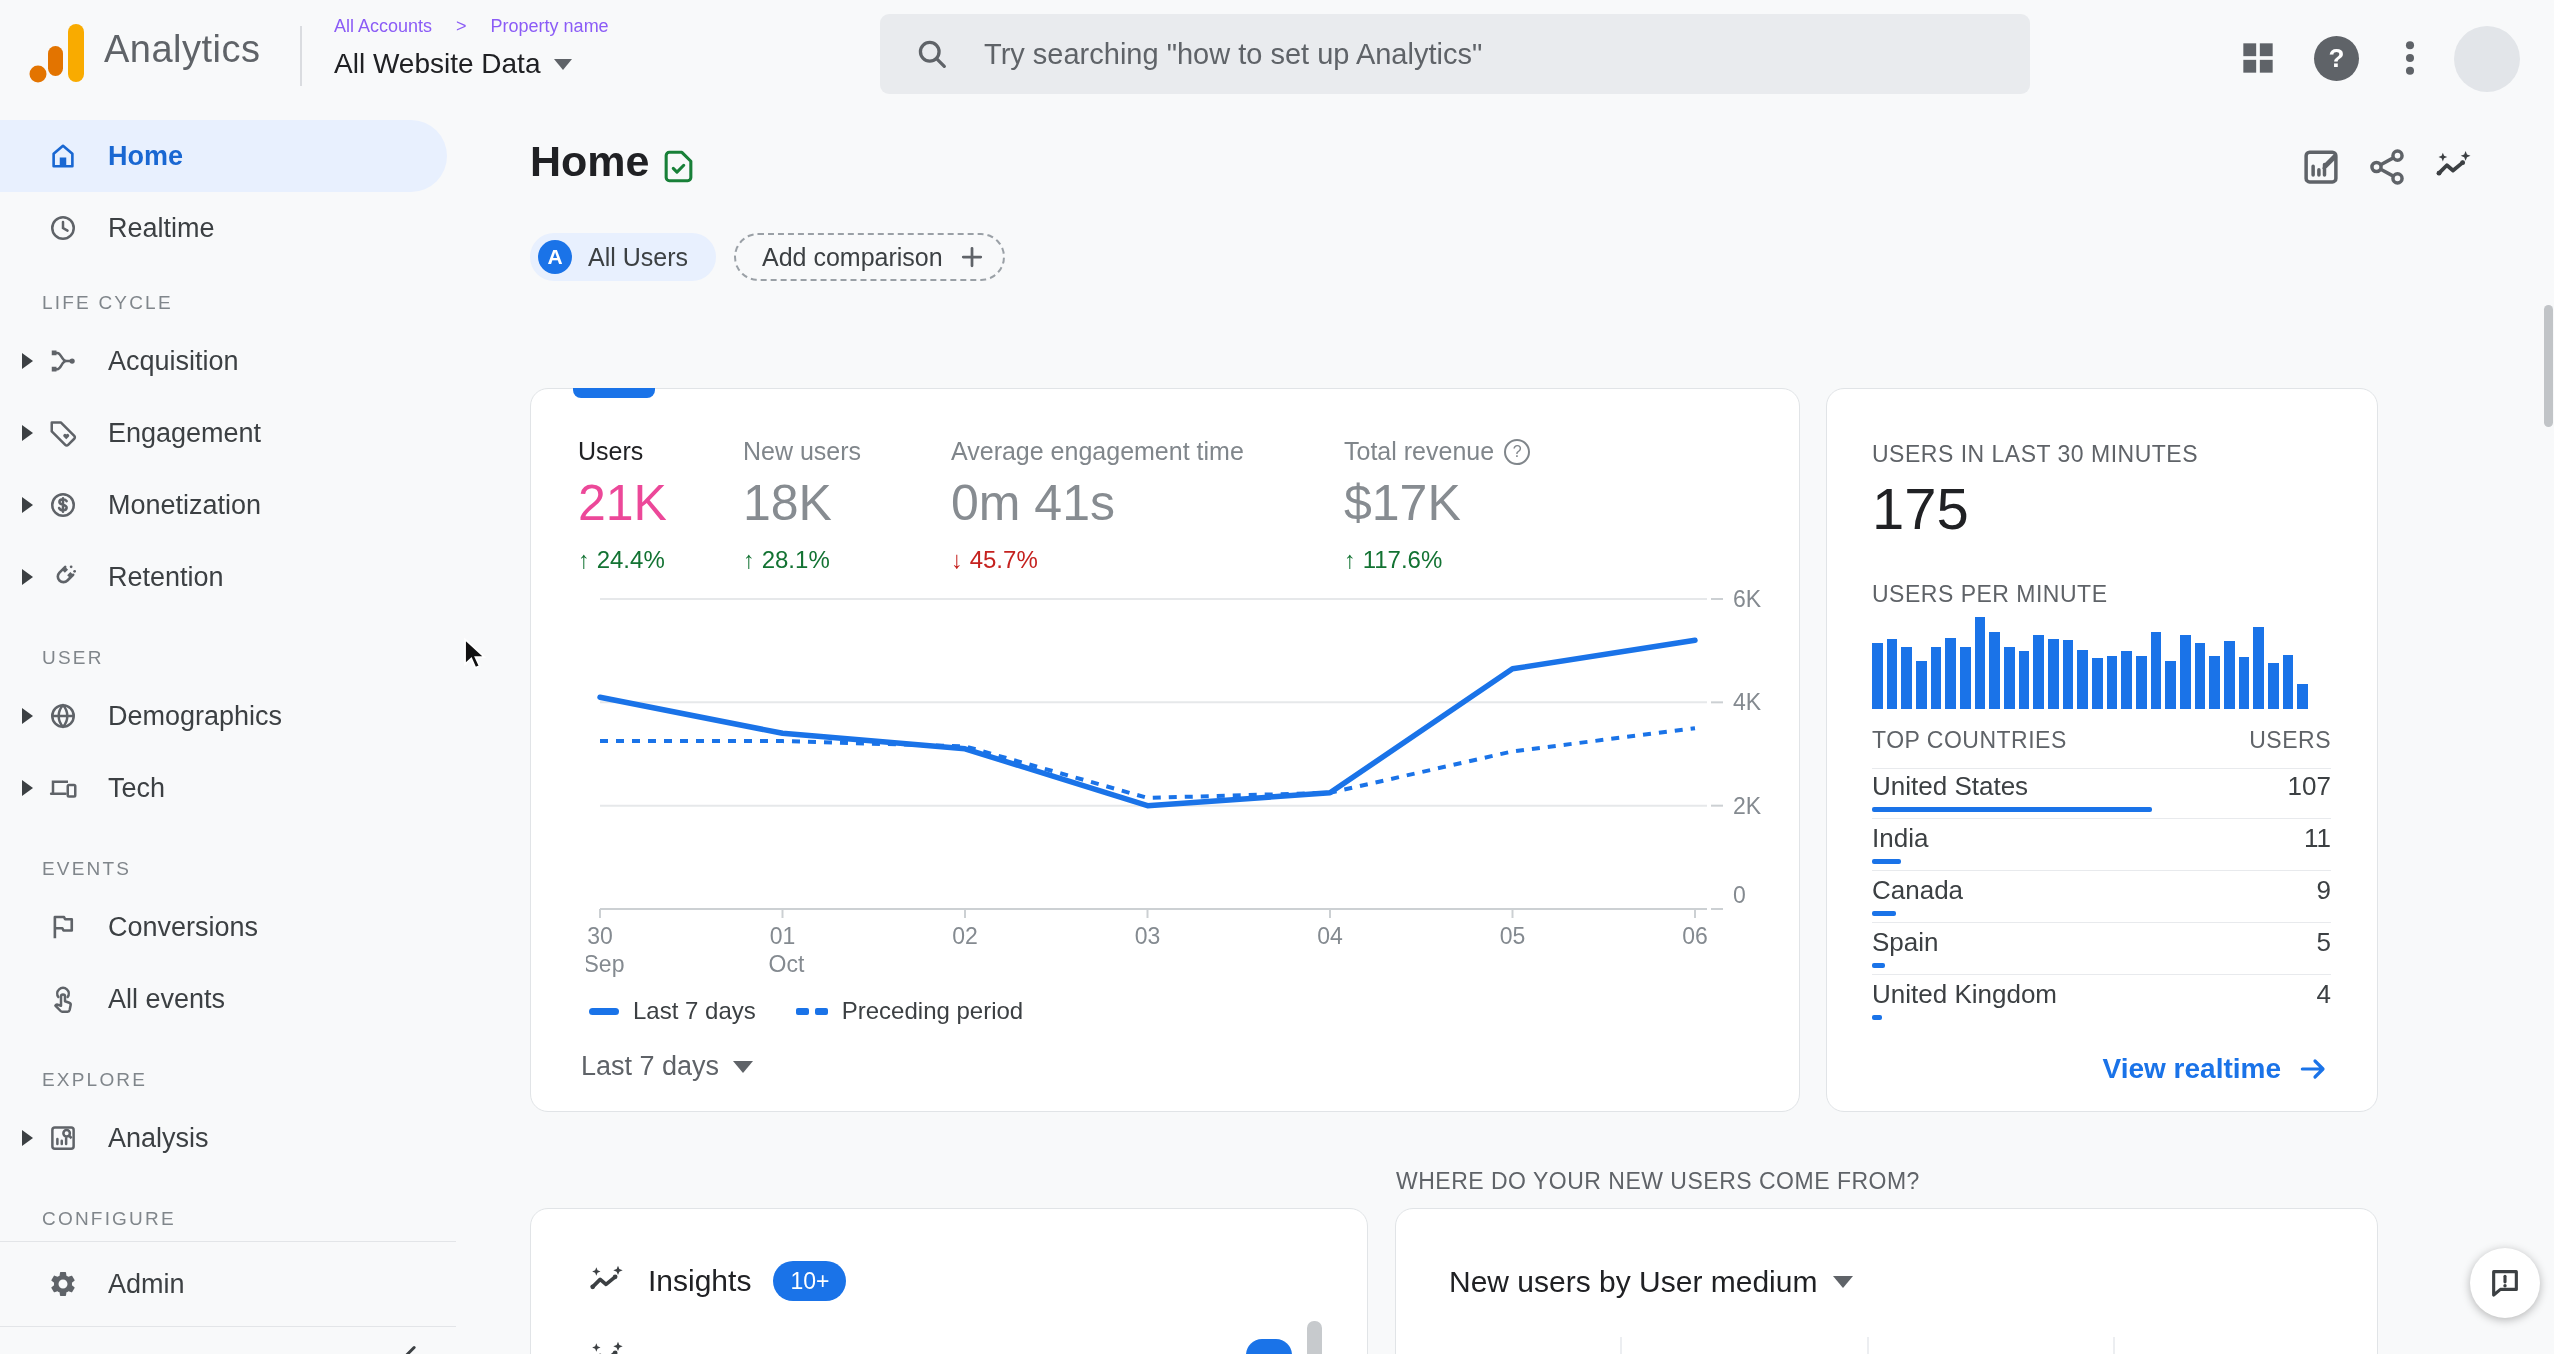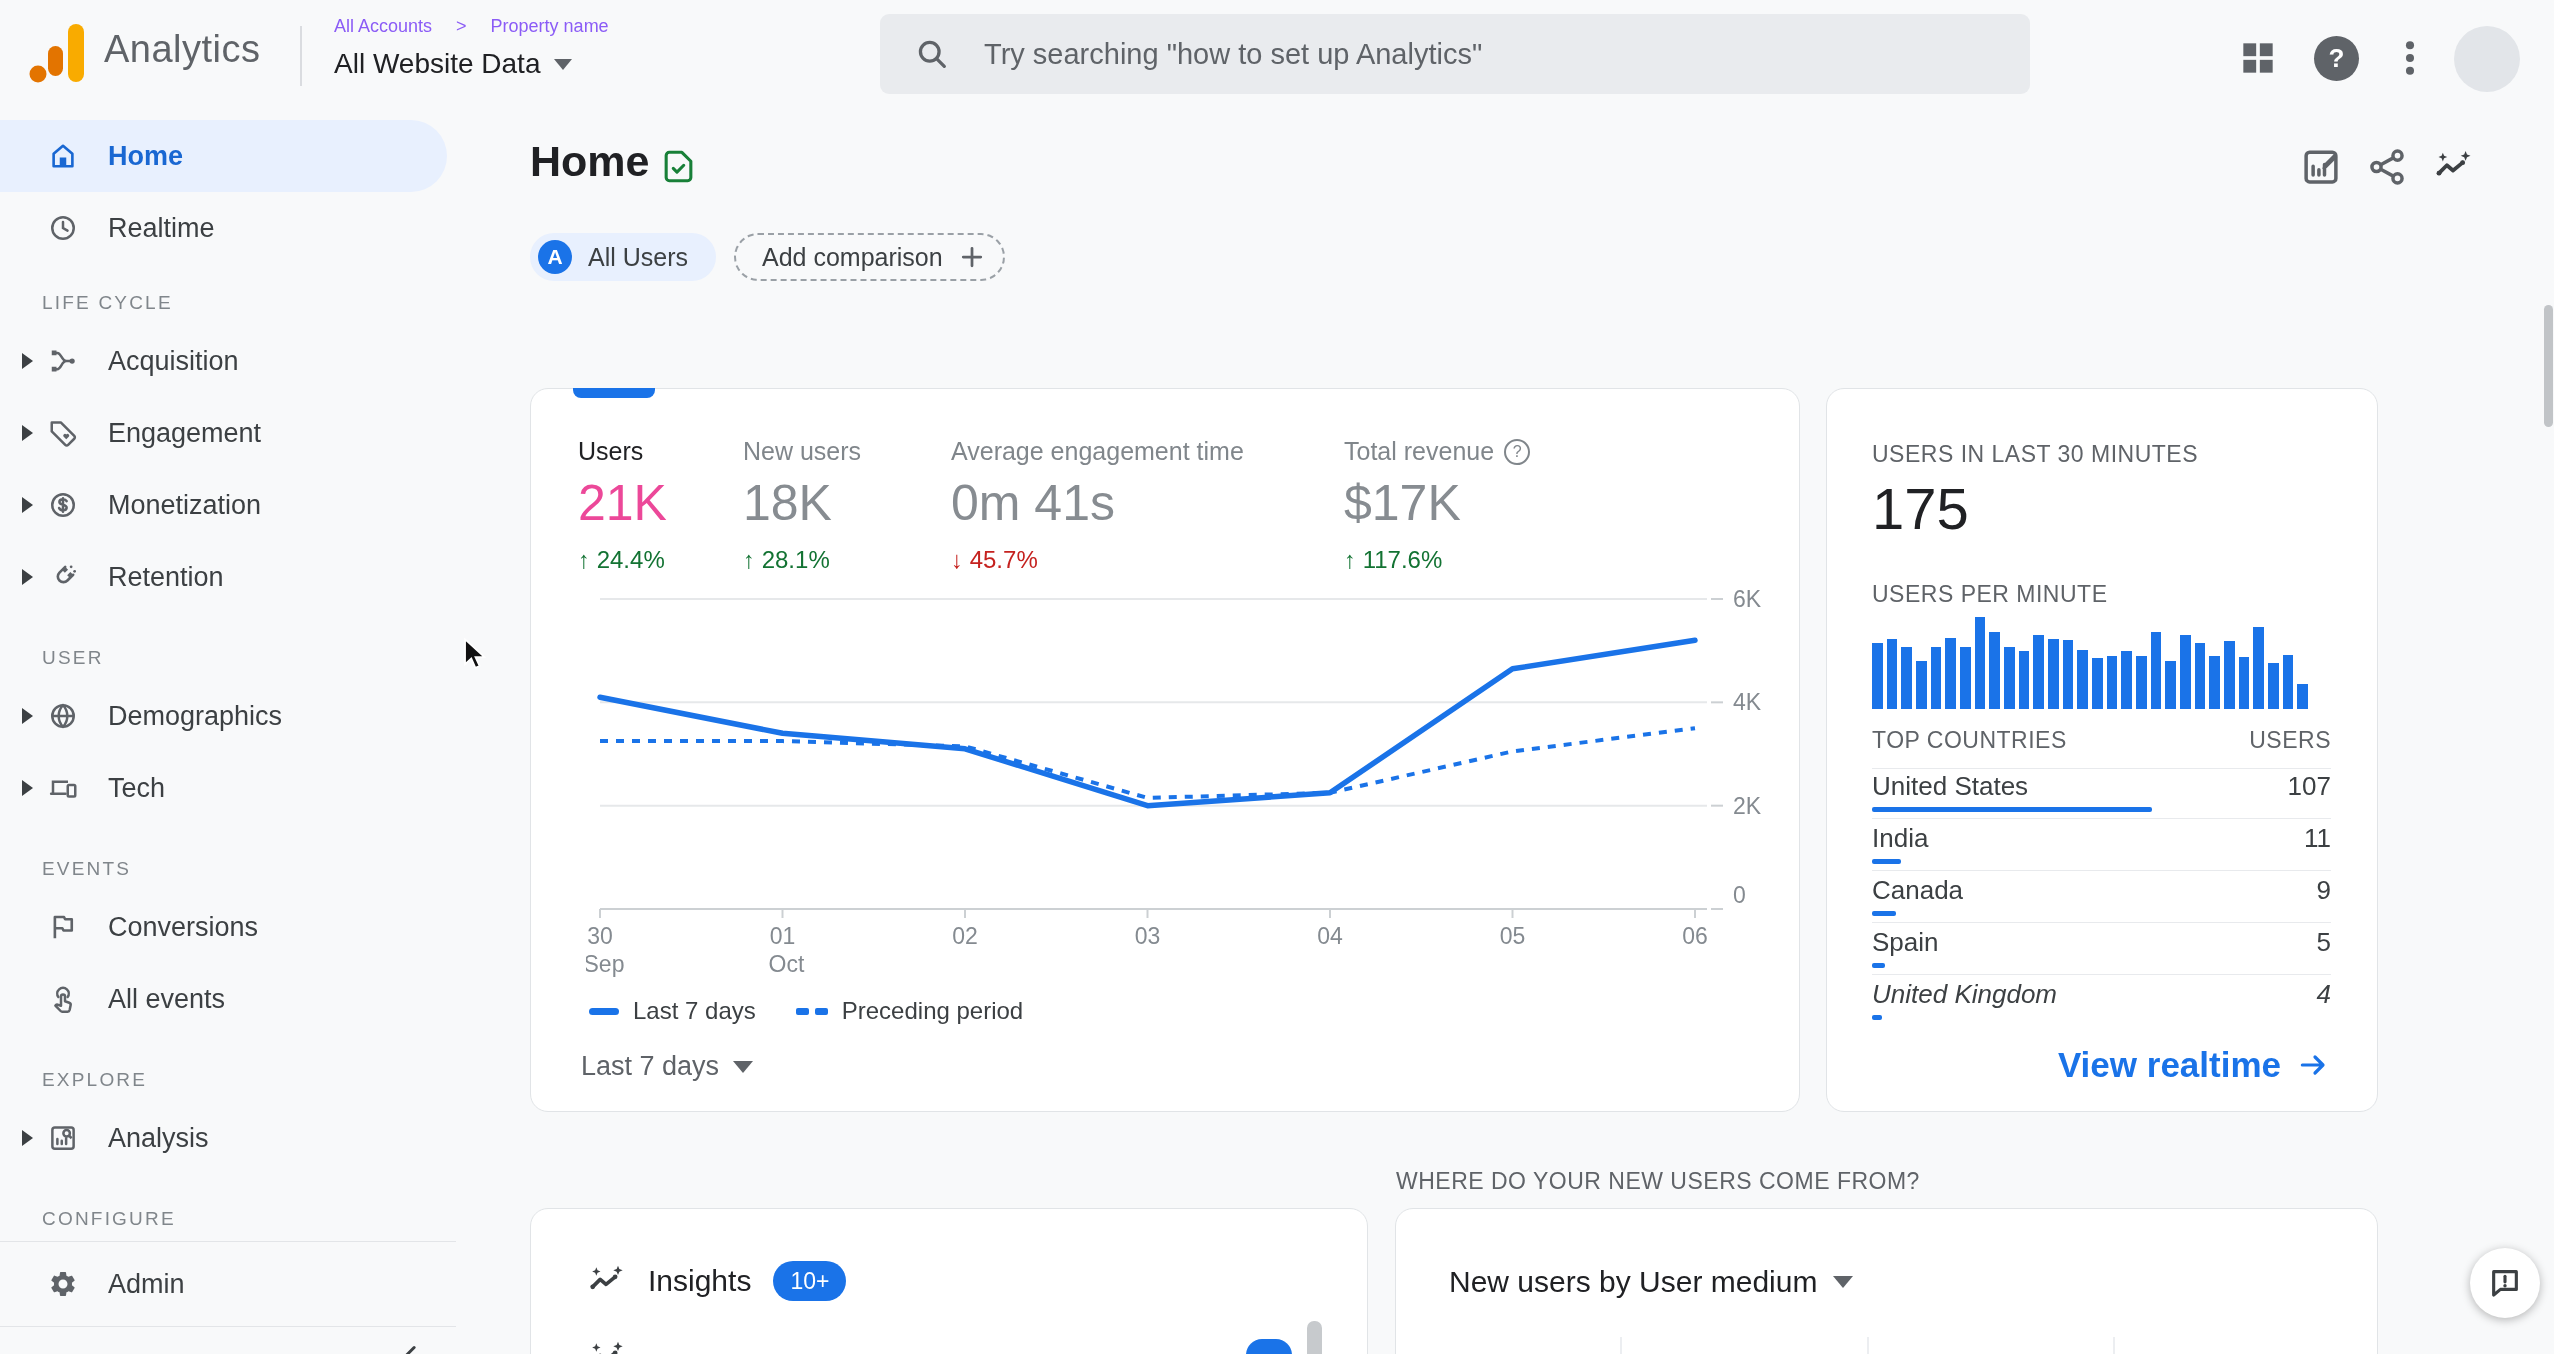--- a/index.html
+++ b/index.html
@@ -74,26 +74,26 @@
   
   .card-realtime { left:1826px; top:388px; width:552px; height:724px; }
   .rt-title { position:absolute; left:45px; top:52px; font-size:23px; color:#5f6368; letter-spacing:.5px; }
   .rt-value { position:absolute; left:45px; top:86px; font-size:58px; color:#202124; }
   .rt-permin { position:absolute; left:45px; top:192px; font-size:23px; color:#5f6368; letter-spacing:.5px; }
   .rt-bars { position:absolute; left:45px; top:228px; width:436px; height:92px; display:flex; align-items:flex-end; gap:4px; }
   .rt-bars i { flex:1; background:#1a73e8; }
   .rt-head { position:absolute; left:45px; top:338px; width:459px; display:flex; justify-content:space-between; font-size:23px; color:#5f6368; letter-spacing:.5px; padding-bottom:14px; border-bottom:1px solid #e8eaed; }
   .rt-countries { position:absolute; left:45px; top:378px; width:459px; }
   .ct-row { position:relative; height:52px; border-bottom:1px solid #e8eaed; cursor:default; }
-  .ct-row:last-child { border-bottom:none;font-style:italic; }
+  .ct-row:last-child { border-bottom:none; }
   .ct-name { position:absolute; left:0; top:4px; font-size:26px; color:#3c4043; }
   .ct-val { position:absolute; right:0; top:4px; font-size:26px; color:#3c4043; }
   .ct-bar { position:absolute; left:0; top:40px; height:5px; background:#1a73e8; border-radius:2px; }
   .view-realtime { position:absolute; right:48px; bottom:26px; display:flex; align-items:center; gap:16px; cursor:pointer; }
-  .view-realtime span { font-size:35px; color:#1a73e8; font-weight:bold; }
+  .view-realtime span { font-size:28px; color:#1a73e8; font-weight:bold; }
   .vr-arrow { width:32px; height:32px; }
 
   
   .card-insights { left:530px; top:1208px; width:838px; height:300px; }
   .ins-head { position:absolute; left:55px; top:52px; display:flex; align-items:center; gap:22px; }
   .ins-icon { width:40px; height:40px; }
   .ins-title { font-size:30px; color:#202124; }
   .ins-badge { background:#1a73e8; color:#fff; border-radius:20px; height:40px; padding:0 17px; font-size:23px; display:flex; align-items:center; }
   .ins-partial-icon { position:absolute; left:55px; top:128px; width:40px; height:40px; }
   .ins-partial-pill { position:absolute; left:715px; top:130px; width:46px; height:32px; border-radius:16px; background:#1a73e8; }

